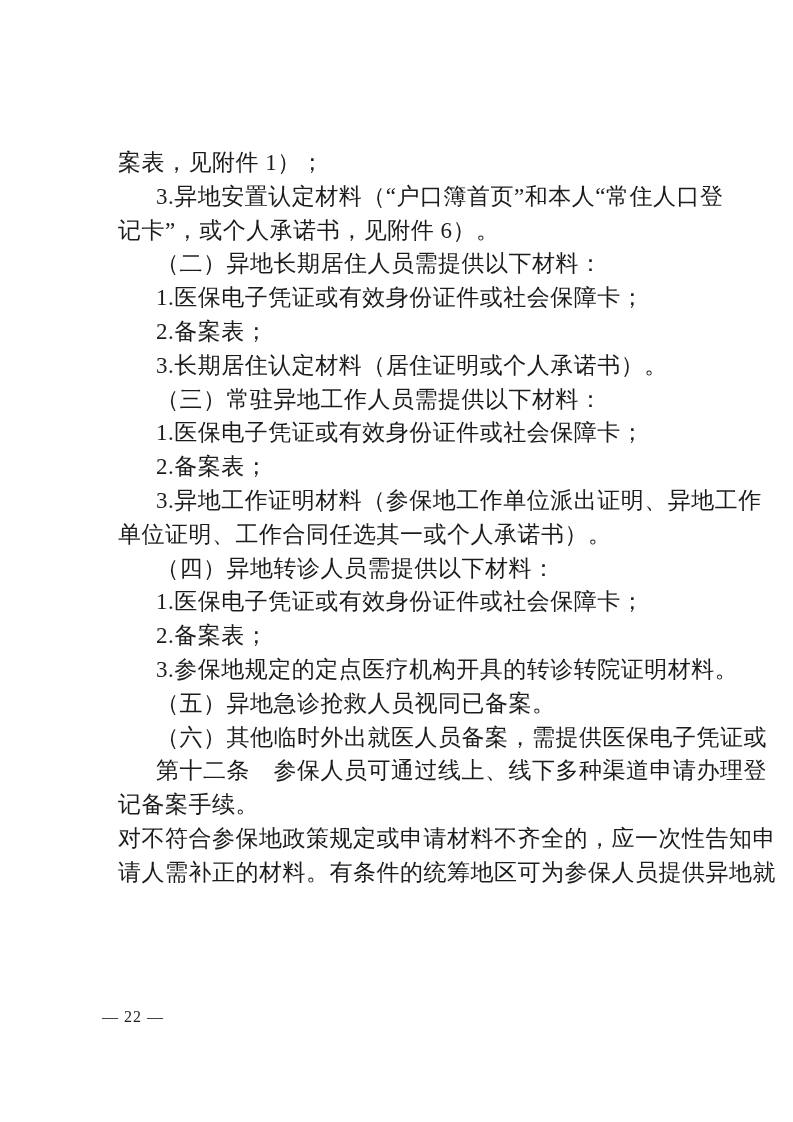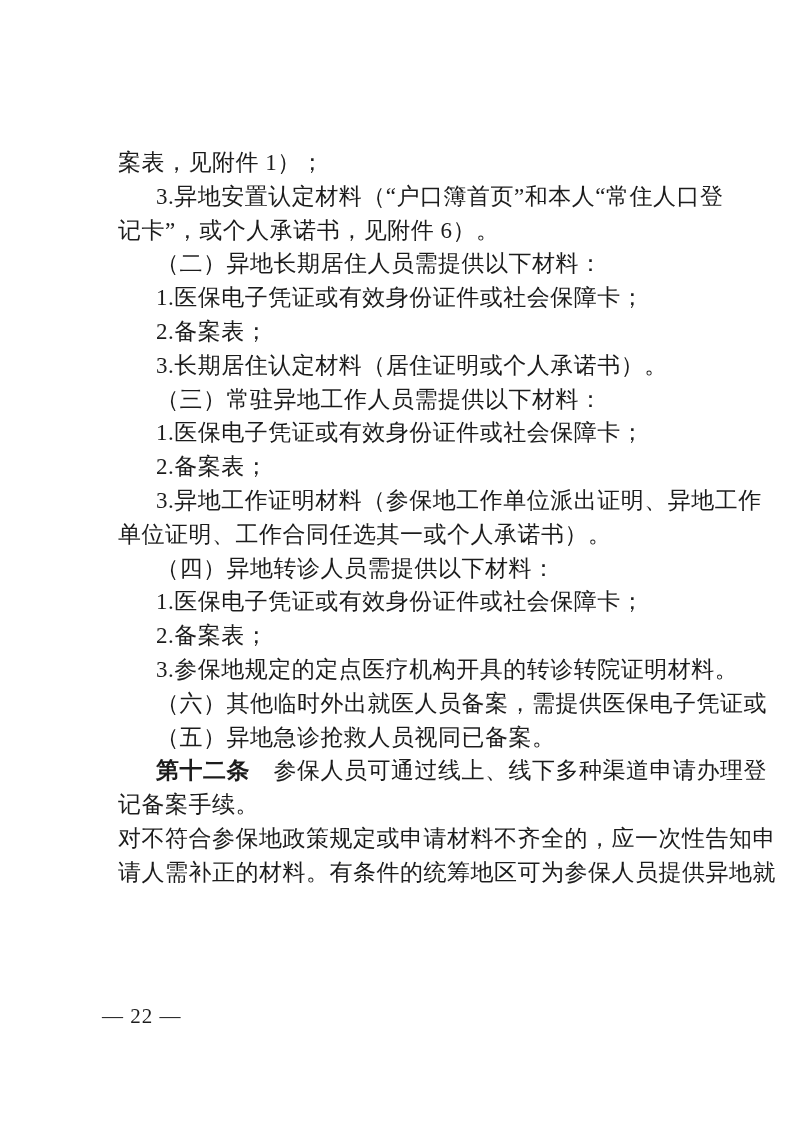--- a/index.html
+++ b/index.html
@@ -26,27 +26,27 @@
     line-height: 33.8px;
     letter-spacing: 0.5px;
   }
   .line {
     white-space: nowrap;
   }
   .line.indent {
     text-indent: 38px;
   }
   .bold {
-    font-weight: bold;
+    font-weight: normal;
   }
   .footer {
     position: absolute;
     left: 102px;
     top: 1000px;
-    font-size: 21px;
+    font-size: 16px;
     line-height: 33px;
     letter-spacing: 1px;
     color: #1c1c1c;
   }
 </style>
 </head>
 <body>
 
 <div class="page">
   <div class="content" id="doc-lines">
@@ -59,21 +59,21 @@
       <div class="line indent"><span>3.长期居住认定材料（居住证明或个人承诺书）。</span></div>
       <div class="line indent"><span>（三）常驻异地工作人员需提供以下材料：</span></div>
       <div class="line indent"><span>1.医保电子凭证或有效身份证件或社会保障卡；</span></div>
       <div class="line indent"><span>2.备案表；</span></div>
       <div class="line indent"><span>3.异地工作证明材料（参保地工作单位派出证明、异地工作</span></div>
       <div class="line"><span>单位证明、工作合同任选其一或个人承诺书）。</span></div>
       <div class="line indent"><span>（四）异地转诊人员需提供以下材料：</span></div>
       <div class="line indent"><span>1.医保电子凭证或有效身份证件或社会保障卡；</span></div>
       <div class="line indent"><span>2.备案表；</span></div>
       <div class="line indent"><span>3.参保地规定的定点医疗机构开具的转诊转院证明材料。</span></div>
+      <div class="line indent"><span>（五）异地急诊抢救人员视同已备案。</span></div>
       <div class="line indent"><span>（六）其他临时外出就医人员备案，需提供医保电子凭证或</span></div>
-      <div class="line indent"><span>（五）异地急诊抢救人员视同已备案。</span></div>
       <div class="line indent"><span class="bold">第十二条</span><span>　参保人员可通过线上、线下多种渠道申请办理登</span></div>
       <div class="line"><span>记备案手续。</span></div>
       <div class="line"><span>对不符合参保地政策规定或申请材料不齐全的，应一次性告知申</span></div>
       <div class="line"><span>请人需补正的材料。有条件的统筹地区可为参保人员提供异地就</span></div>
     </div>
   <div class="footer">— 22 —</div>
 </div>
 
 </body></html>

